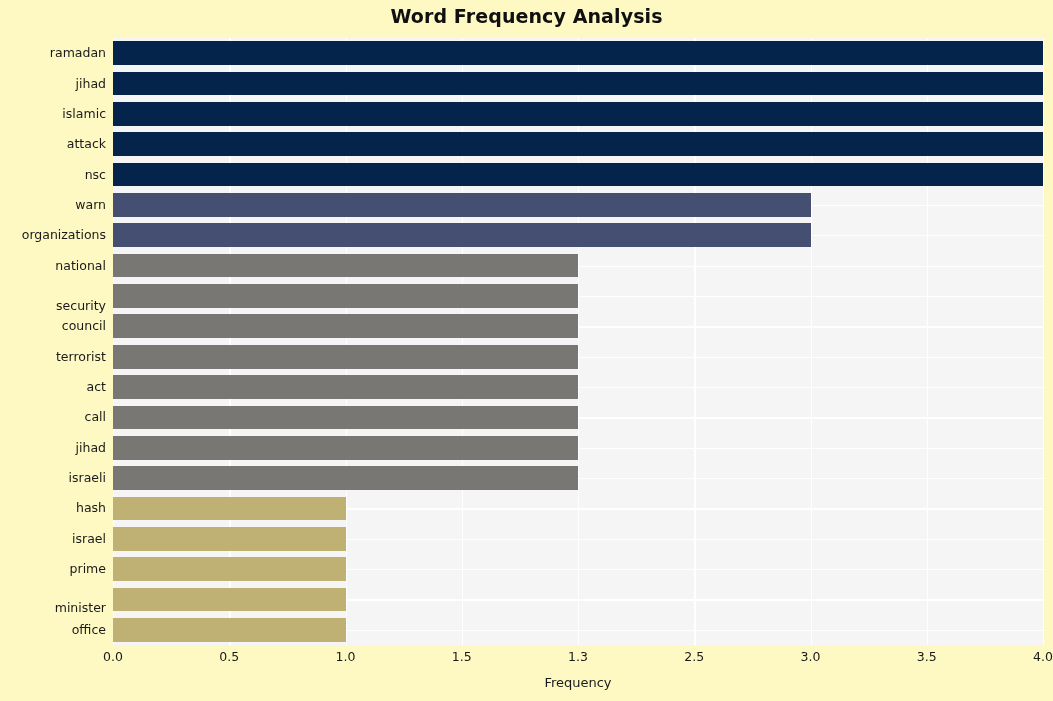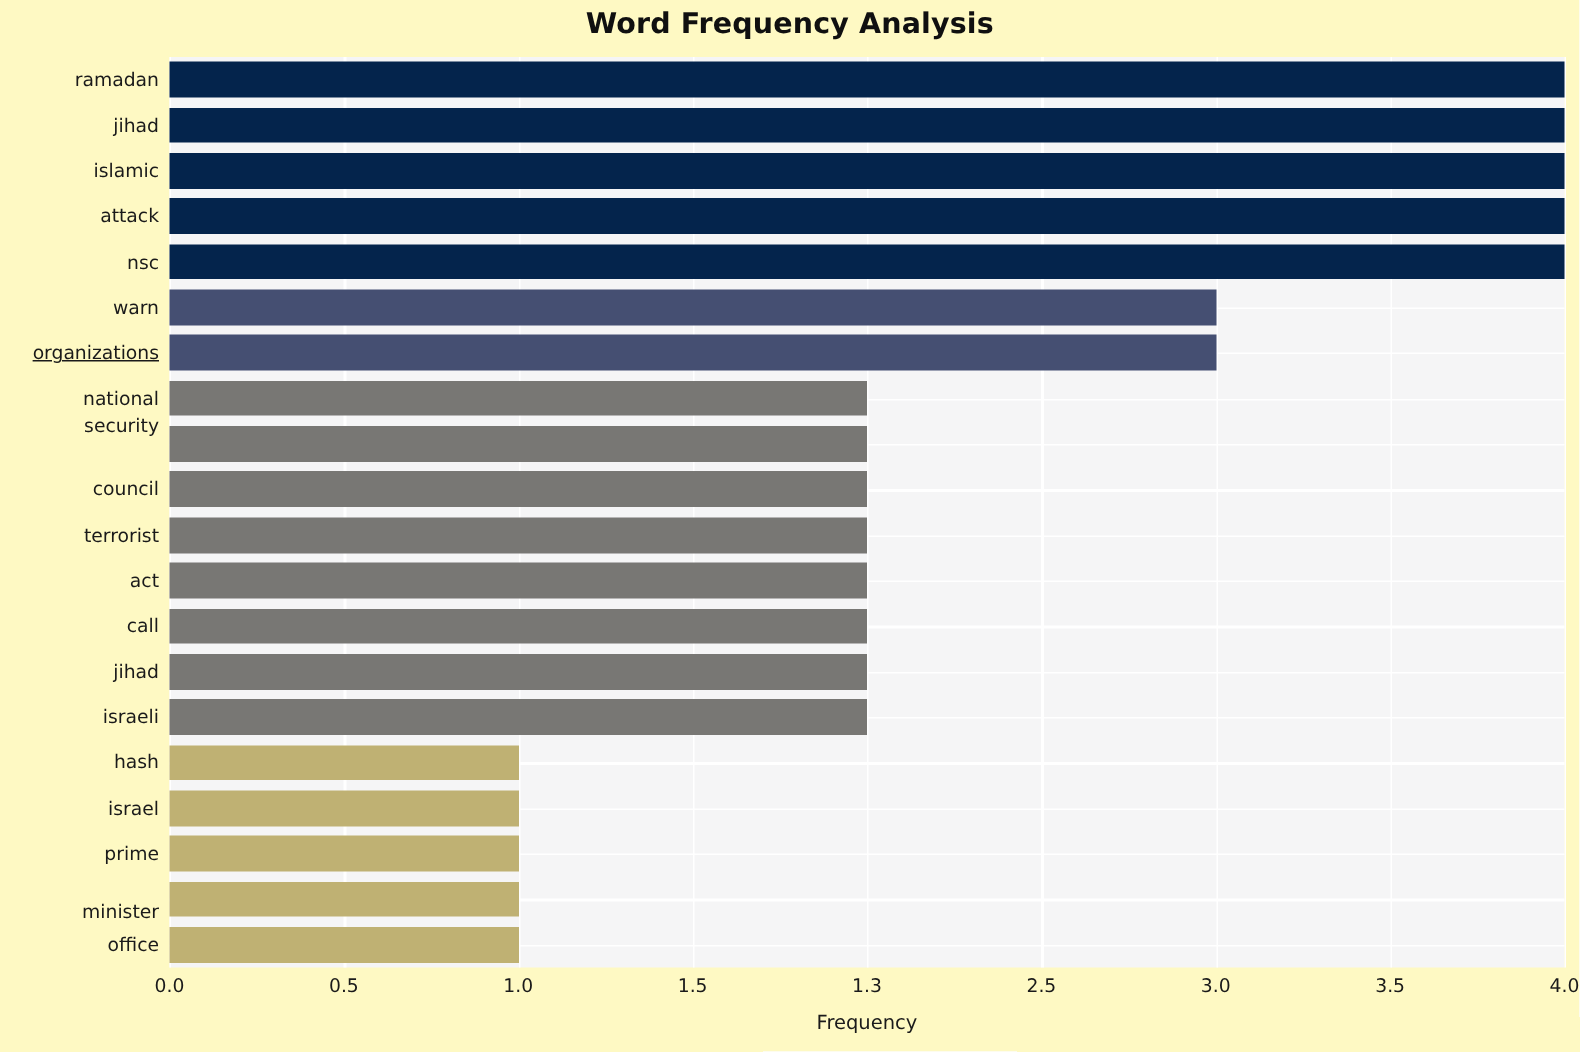--- a/index.html
+++ b/index.html
@@ -170,23 +170,23 @@
       </div>
   </div>
 
   <div id="ylabels">
       <div class="ylabel" style="top: 7.175px;">ramadan</div>
       <div class="ylabel" style="top: 37.525px;">jihad</div>
       <div class="ylabel" style="top: 67.875px;">islamic</div>
       <div class="ylabel" style="top: 98.225px;">attack</div>
       <div class="ylabel" style="top: 128.575px;">nsc</div>
       <div class="ylabel" style="top: 158.925px;">warn</div>
-      <div class="ylabel" style="top: 189.275px; text-decoration: underline;">organizations</div>
+      <div class="ylabel" style="top: 189.275px;">organizations</div>
       <div class="ylabel" style="top: 219.625px;">national</div>
-      <div class="ylabel" style="top: 238px; text-align: right;">security</div>
+      <div class="ylabel" style="top: 260px; text-align: right;">security</div>
       <div class="ylabel" style="top: 280.325px;">council</div>
       <div class="ylabel" style="top: 310.675px;">terrorist</div>
       <div class="ylabel" style="top: 341.025px;">act</div>
       <div class="ylabel" style="top: 371.375px;">call</div>
       <div class="ylabel" style="top: 401.725px;">jihad</div>
       <div class="ylabel" style="top: 432.075px;">israeli</div>
       <div class="ylabel" style="top: 462.425px; margin-left: 42px;">hash</div>
       <div class="ylabel" style="top: 492.775px;">israel</div>
       <div class="ylabel" style="top: 523.125px;">prime</div>
       <div class="ylabel" style="top: 562px;">minister</div>

